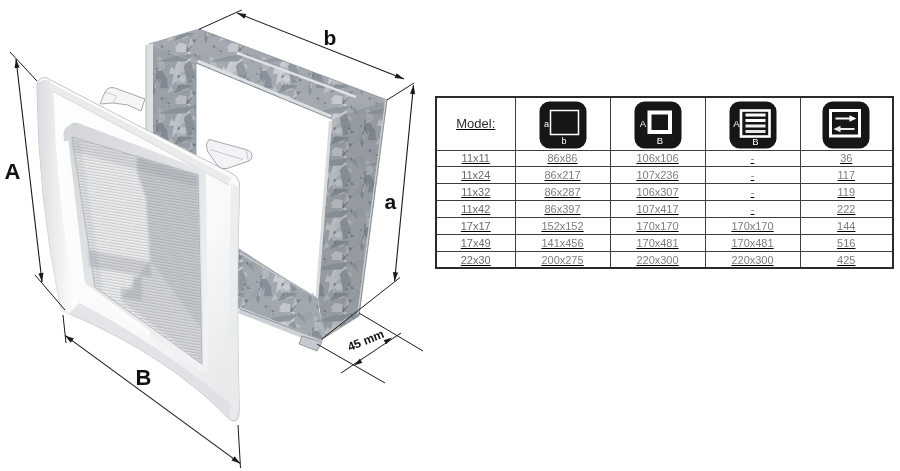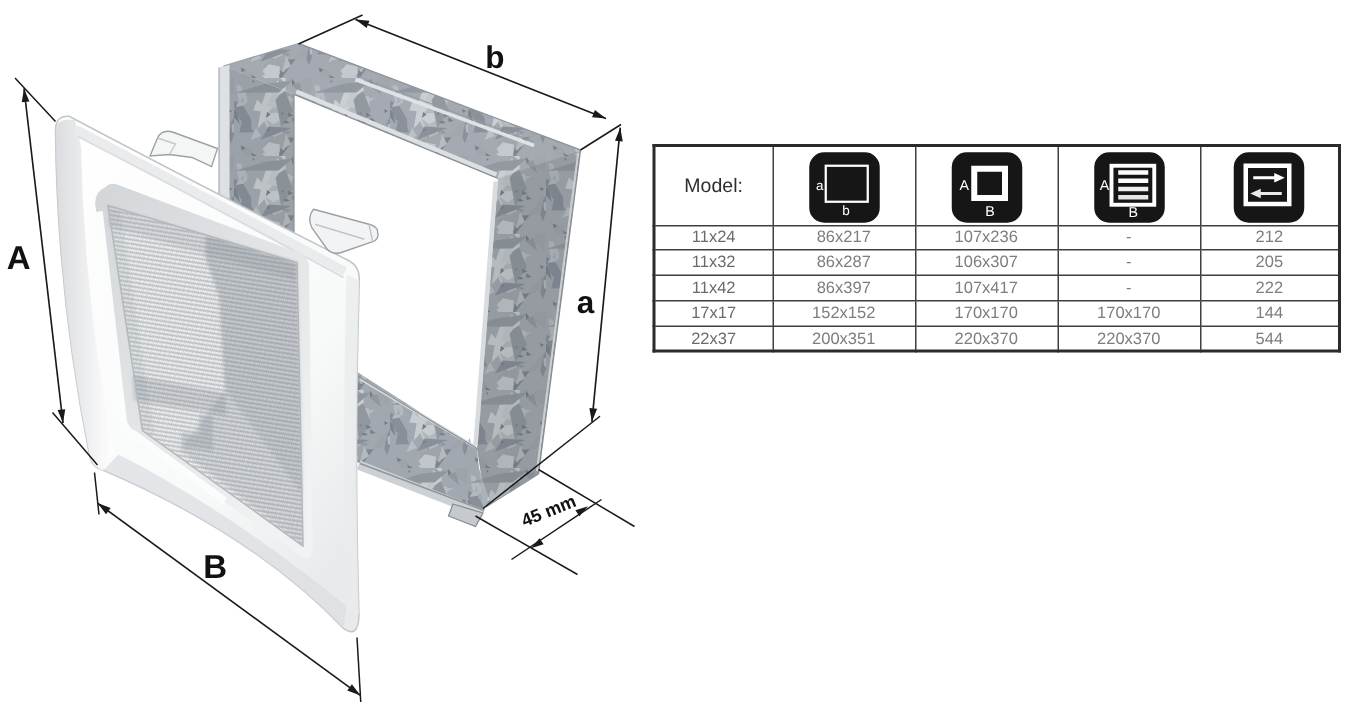--- a/index.html
+++ b/index.html
@@ -1,20 +1,20 @@
 <!DOCTYPE html>
 <html><head>
 <meta charset="utf-8">
 <style>
   html,body{margin:0;padding:0;}
   body{width:900px;height:471px;background:#ffffff;position:relative;overflow:hidden;
        font-family:"Liberation Sans", sans-serif;}
   #draw{position:absolute;left:0;top:0;}
   table.spec{position:absolute;left:435px;top:96px;border-collapse:collapse;table-layout:fixed;
-             border:2px solid #2b2b2b;}
+             border:2px solid #2b2b2b;text-decoration:underline;}
   table.spec td{border:1px solid #3f3f3f;text-align:center;vertical-align:middle;padding:0;
                 font-size:11px;color:#7d7d7d;}
   table.spec td.m{color:#6a6a6a;}
   table.spec td.hdr{font-size:13px;color:#2e2e2e;}
   tr.data{height:16.9px;}
 </style>
 </head>
 <body>
 <svg id="draw" width="900" height="471" viewBox="0 0 900 471">
 <defs>
@@ -223,48 +223,62 @@
         <rect x="0.5" y="0.5" width="47" height="47" rx="10" fill="#161616"></rect>
         <rect x="8.5" y="9.5" width="29" height="25.5" fill="none" stroke="#fff" stroke-width="3"></rect>
         <line x1="13.5" y1="17.5" x2="29" y2="17.5" stroke="#fff" stroke-width="2"></line>
         <polygon points="34.5,17.5 27.5,14.3 27.5,20.7" fill="#fff"></polygon>
         <line x1="17" y1="28" x2="32.5" y2="28" stroke="#e9e9e9" stroke-width="2"></line>
         <polygon points="11.5,28 18.5,24.8 18.5,31.2" fill="#e9e9e9"></polygon>
       </svg>
     </td>
   </tr>
   <tr class="data">
+        <td class="m">11x11</td>
+        <td>86x86</td>
+        <td>106x106</td>
+        <td>-</td>
+        <td>36</td>
+      </tr>
+  <tr class="data">
         <td class="m">11x24</td>
         <td>86x217</td>
         <td>107x236</td>
         <td>-</td>
-        <td>212</td>
+        <td>117</td>
       </tr>
   <tr class="data">
         <td class="m">11x32</td>
         <td>86x287</td>
         <td>106x307</td>
         <td>-</td>
-        <td>205</td>
+        <td>119</td>
       </tr>
   <tr class="data">
         <td class="m">11x42</td>
         <td>86x397</td>
         <td>107x417</td>
         <td>-</td>
         <td>222</td>
       </tr>
   <tr class="data">
         <td class="m">17x17</td>
         <td>152x152</td>
         <td>170x170</td>
         <td>170x170</td>
         <td>144</td>
       </tr>
   <tr class="data">
-        <td class="m">22x37</td>
-        <td>200x351</td>
-        <td>220x370</td>
-        <td>220x370</td>
-        <td>544</td>
+        <td class="m">17x49</td>
+        <td>141x456</td>
+        <td>170x481</td>
+        <td>170x481</td>
+        <td>516</td>
+      </tr>
+  <tr class="data">
+        <td class="m">22x30</td>
+        <td>200x275</td>
+        <td>220x300</td>
+        <td>220x300</td>
+        <td>425</td>
       </tr>
 </tbody>
   </table>
 
 </body></html>

